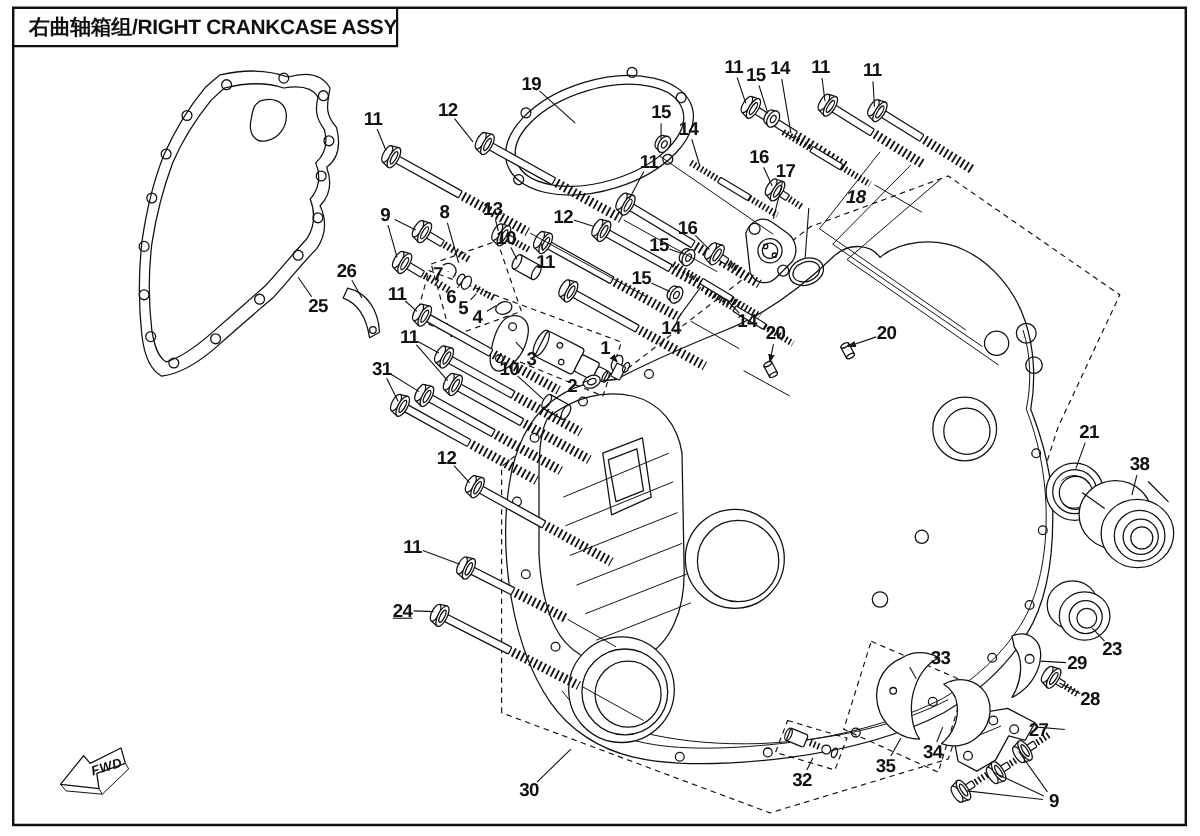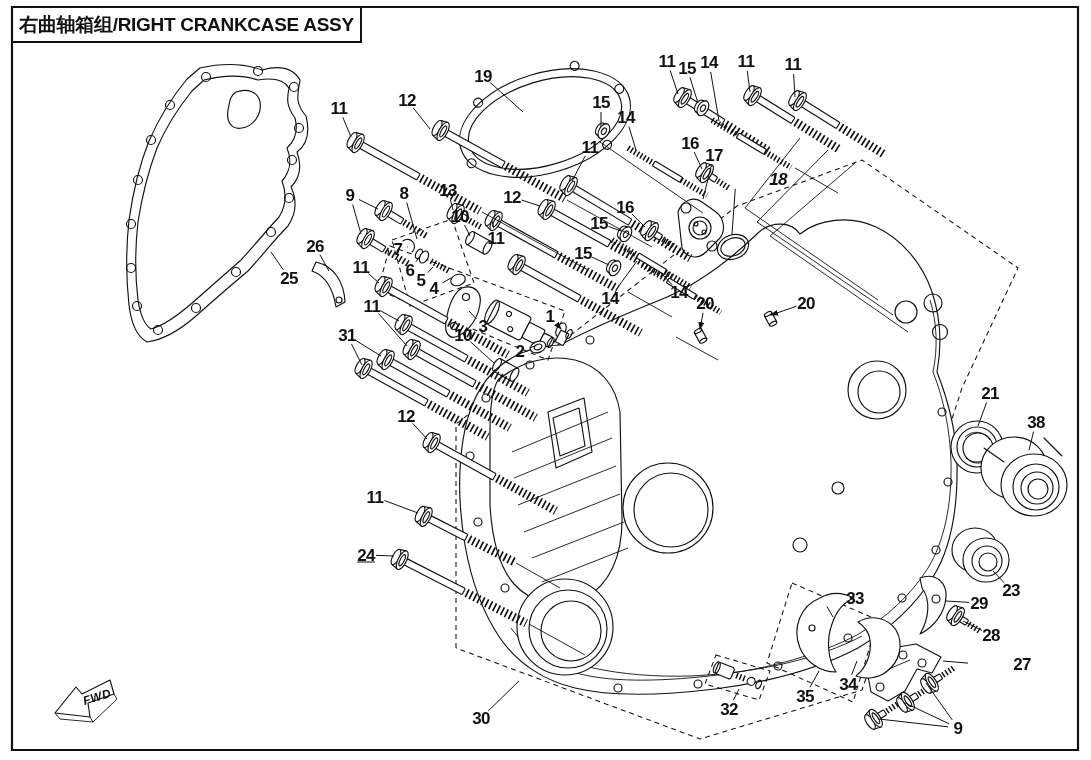--- a/index.html
+++ b/index.html
@@ -10,21 +10,21 @@
   .ln{stroke:#111;stroke-width:1.15;fill:none;stroke-linejoin:round;stroke-linecap:round;}
   .lnw{stroke:#111;stroke-width:1.15;fill:#fff;stroke-linejoin:round;}
   .thin{stroke:#111;stroke-width:0.9;fill:none;}
   .thick{stroke:#111;stroke-width:2;fill:none;}
   .dash{stroke:#111;stroke-width:1.05;fill:none;stroke-dasharray:5 4;}
   .thread{stroke:#111;stroke-width:8.6;stroke-dasharray:1.7 2.7;fill:none;}
   .threadS{stroke:#111;stroke-width:6.6;stroke-dasharray:1.6 2.4;fill:none;}
   .threadXS{stroke:#111;stroke-width:6;stroke-dasharray:1.5 2.2;fill:none;}
   .leader{stroke:#111;stroke-width:1;fill:none;}
   .title-box{position:absolute;left:12px;top:7px;width:349px;height:35px;display:flex;
-             align-items:center;justify-content:center;font-weight:bold;font-size:19px;
+             align-items:center;justify-content:flex-end;font-weight:bold;font-size:19px;
              letter-spacing:-0.3px;white-space:nowrap;border-radius:14px;}
   .callout{position:absolute;transform:translate(-50%,-50%);font-weight:bold;font-size:17px;
            letter-spacing:-0.6px;line-height:1;user-select:none;}
   .fwd-label{position:absolute;left:97px;top:697px;transform:translate(-50%,-50%) rotate(-17deg);
              font-weight:bold;font-style:italic;font-size:12px;letter-spacing:0.5px;}
 </style>
 </head>
 <body>
 
 <div class="page">
@@ -418,21 +418,21 @@
       <div class="callout" style="left: 315px; top: 246px;">26</div>
       <div class="callout" style="left: 406px; top: 416px;">12</div>
       <div class="callout" style="left: 990px; top: 393px;">21</div>
       <div class="callout" style="left: 1036px; top: 422px;">38</div>
       <div class="callout" style="left: 375px; top: 497px;">11</div>
       <div class="callout" style="left: 366px; top: 555px; text-decoration: underline;">24</div>
       <div class="callout" style="left: 1011px; top: 590px;">23</div>
       <div class="callout" style="left: 979px; top: 603px;">29</div>
       <div class="callout" style="left: 822px; top: 598px; margin-left: 33px;">33</div>
       <div class="callout" style="left: 991px; top: 635px;">28</div>
-      <div class="callout" style="left: 1022px; top: 664px; text-align: center;">27</div>
+      <div class="callout" style="left: 944px; top: 664px; text-align: center;">27</div>
       <div class="callout" style="left: 848px; top: 684px;">34</div>
       <div class="callout" style="left: 805px; top: 696px;">35</div>
       <div class="callout" style="left: 729px; top: 709px;">32</div>
       <div class="callout" style="left: 481px; top: 718px;">30</div>
       <div class="callout" style="left: 958px; top: 728px;">9</div>
     </div>
 
 <div class="fwd-label">FWD</div>
 
 </div>

